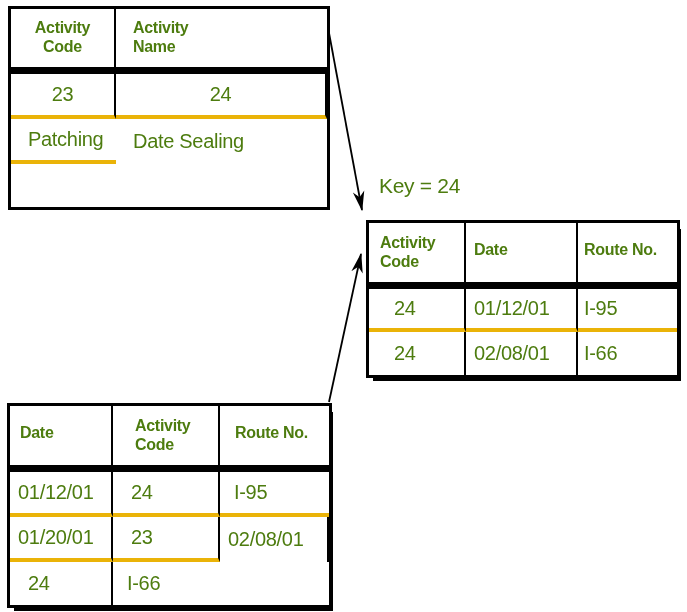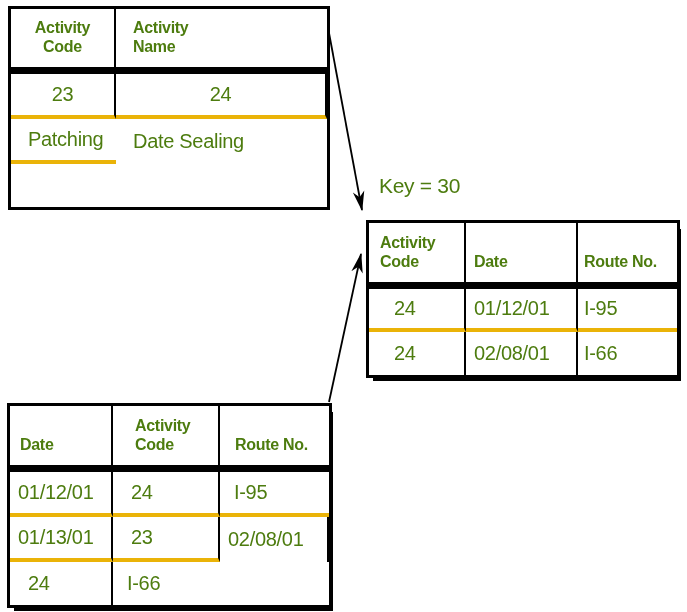--- a/index.html
+++ b/index.html
@@ -18,21 +18,21 @@
     border-right:2px solid #000;border-bottom:4px solid #eab308;background:#fff;
   }
   .c.lastcol{border-right:none;}
   .c.lastrow{border-bottom:none;}
   .th{
     font-weight:bold;font-size:16px;line-height:1.18;white-space:pre-line;
     border-bottom:7px solid #000;
   }
   .td{font-size:20px;}
   .center{justify-content:center;text-align:center;}
-  .bottomalign{align-items:flex-end;padding-bottom:10px;}
+  .bottomalign{align-items:flex-end;padding-bottom:22px;}
   
   #t1{left:8px;top:6px;width:322px;height:204px;
       grid-template-columns:105px auto;grid-template-rows:65px 45px 45px auto;}
   #t1 .col2{padding-left:17px;}
   
   #t2{left:366px;top:220px;width:314px;height:158px;
       grid-template-columns:97px 112px auto;grid-template-rows:66px 43px auto;}
   #t2 .h1{padding-left:11px;}
   #t2 .d1{padding-left:25px;}
   #t2 .h2,#t2 .d2{padding-left:8px;}
@@ -63,21 +63,21 @@
 Name</div>
 
     <div class="c td center">23</div>
 
     <div class="c td center">24</div>
     <div class="c td col2 lastcol">Patching</div>
 
     <div class="c td col2 lastcol lastrow">Date Sealing</div>
   </div>
 
-  <div class="key-label">Key = 30</div>
+  <div class="key-label">Key = 24</div>
 
   <div class="tbl shadowed" id="t2">
     <div class="c th h1">Activity
 Code</div>
     <div class="c th h2 bottomalign">Date</div>
     <div class="c th h3 bottomalign lastcol">Route No.</div>
 
     <div class="c td d1">24</div>
     <div class="c td d2">01/12/01</div>
     <div class="c td d3 lastcol">I-95</div>
@@ -90,21 +90,21 @@
   <div class="tbl shadowed" id="t3">
     <div class="c th h1 bottomalign">Date</div>
     <div class="c th h2">Activity
 Code</div>
     <div class="c th h3 bottomalign lastcol">Route No.</div>
 
     <div class="c td d1">01/12/01</div>
     <div class="c td d2">24</div>
     <div class="c td d3 lastcol">I-95</div>
 
-    <div class="c td d1">01/13/01</div>
+    <div class="c td d1">01/20/01</div>
     <div class="c td d2">23</div>
 
     <div class="c td d1 lastrow">02/08/01</div>
     <div class="c td d2 lastrow">24</div>
     <div class="c td d3 lastcol lastrow">I-66</div>
   </div>
 
   <svg class="arrow-layer" width="687" height="612" viewBox="0 0 687 612">
     <defs>
       <marker id="ah" markerUnits="userSpaceOnUse" markerWidth="20" markerHeight="13" viewBox="0 0 10 6.5" refX="9.4" refY="3.25" orient="auto">

